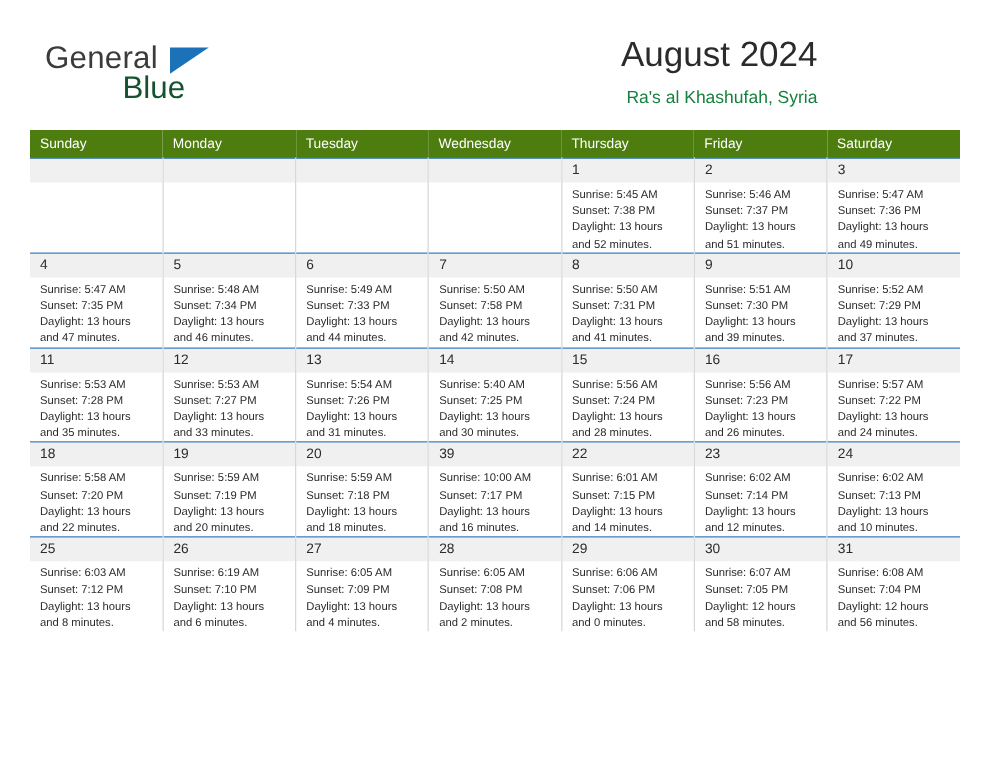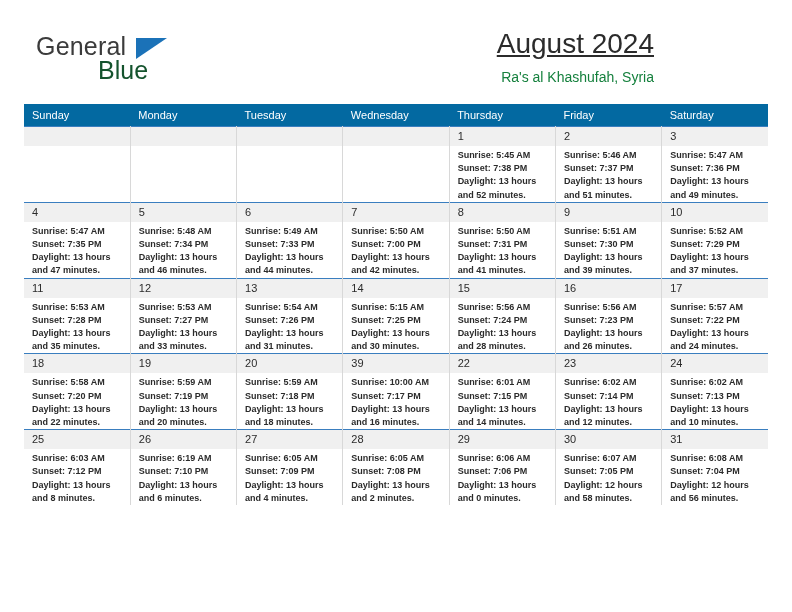--- a/index.html
+++ b/index.html
@@ -68,41 +68,40 @@
     right: 14px;
     top: 0;
     text-align: right;
   }
   .cal-title {
     font-size: 28px;
     font-weight: normal;
     color: #2b2b2b;
     line-height: 36px;
     white-space: nowrap;
-    text-decoration: underline;
   }
   .cal-subtitle {
     font-size: 14px;
     color: #15803d;
     line-height: 20px;
     margin-top: 5px;
     white-space: nowrap;
   }
 
   
   .cal {
     position: absolute;
     left: 24px;
     top: 104px;
     width: 744px;
     border-collapse: collapse;
     table-layout: fixed;
   }
   .cal th {
-    background: #0369a1;
+    background: #4d7c0f;
     color: #ffffff;
     font-size: 11px;
     font-weight: normal;
     text-align: left;
     padding: 5px 0 5px 8px;
     height: 12px;
     border: none;
   }
   .cal td {
     width: 106.28px;
@@ -123,21 +122,20 @@
     display: block;
     background: #f0f0f0;
     font-size: 11px;
     color: #2b2b2b;
     padding: 3px 0 4px 8px;
     line-height: 12px;
     min-height: 12px;
   }
   .cell-body {
     padding: 3px 6px 0 8px;
-    font-weight: bold;
   }
   .cell-line {
     font-size: 9px;
     line-height: 13.2px;
     color: #2b2b2b;
     white-space: nowrap;
   }
   .empty .daynum {
     background: #f0f0f0;
     color: transparent;
@@ -246,21 +244,21 @@
               <div class="cell-line">Sunrise: 5:49 AM</div>
               <div class="cell-line">Sunset: 7:33 PM</div>
               <div class="cell-line">Daylight: 13 hours</div>
               <div class="cell-line">and 44 minutes.</div>
             </div>
           </td>
           <td>
             <span class="daynum">7</span>
             <div class="cell-body">
               <div class="cell-line">Sunrise: 5:50 AM</div>
-              <div class="cell-line">Sunset: 7:00 PM</div>
+              <div class="cell-line">Sunset: 7:58 PM</div>
               <div class="cell-line">Daylight: 13 hours</div>
               <div class="cell-line">and 42 minutes.</div>
             </div>
           </td>
           <td>
             <span class="daynum">8</span>
             <div class="cell-body">
               <div class="cell-line">Sunrise: 5:50 AM</div>
               <div class="cell-line">Sunset: 7:31 PM</div>
               <div class="cell-line">Daylight: 13 hours</div>
@@ -310,21 +308,21 @@
             <div class="cell-body">
               <div class="cell-line">Sunrise: 5:54 AM</div>
               <div class="cell-line">Sunset: 7:26 PM</div>
               <div class="cell-line">Daylight: 13 hours</div>
               <div class="cell-line">and 31 minutes.</div>
             </div>
           </td>
           <td>
             <span class="daynum">14</span>
             <div class="cell-body">
-              <div class="cell-line">Sunrise: 5:15 AM</div>
+              <div class="cell-line">Sunrise: 5:40 AM</div>
               <div class="cell-line">Sunset: 7:25 PM</div>
               <div class="cell-line">Daylight: 13 hours</div>
               <div class="cell-line">and 30 minutes.</div>
             </div>
           </td>
           <td>
             <span class="daynum">15</span>
             <div class="cell-body">
               <div class="cell-line">Sunrise: 5:56 AM</div>
               <div class="cell-line">Sunset: 7:24 PM</div>

